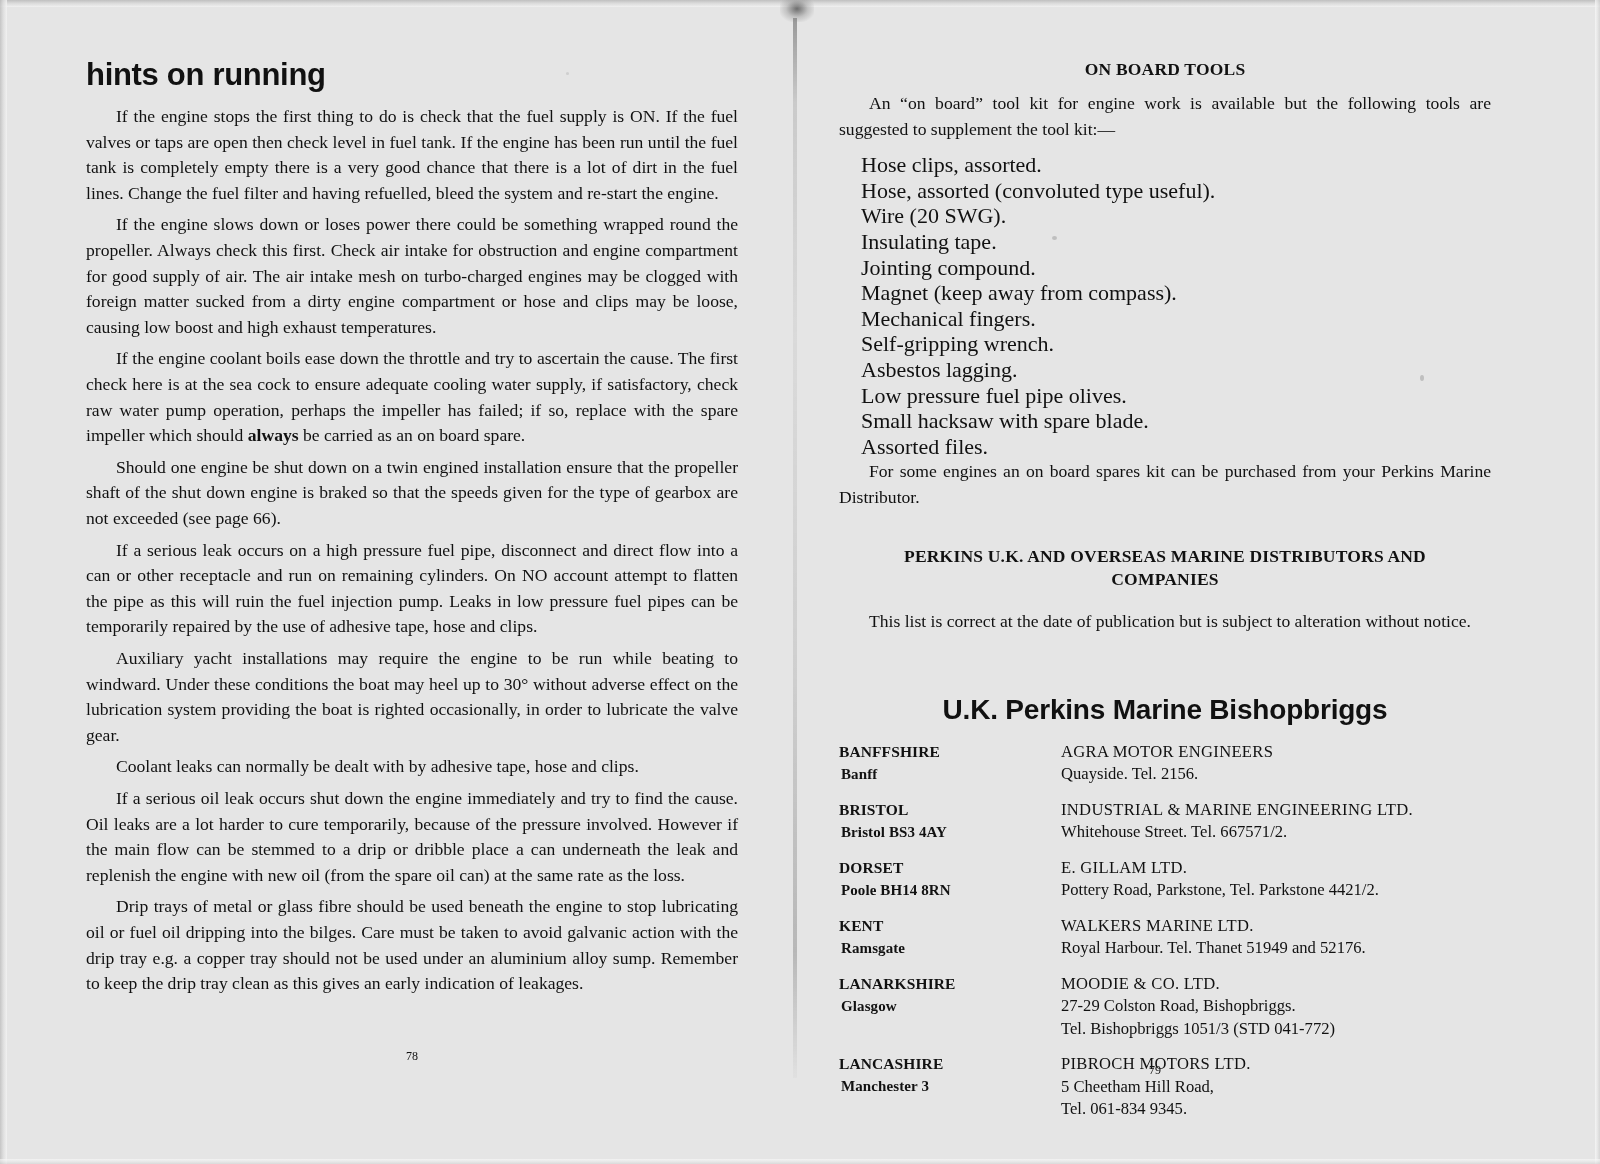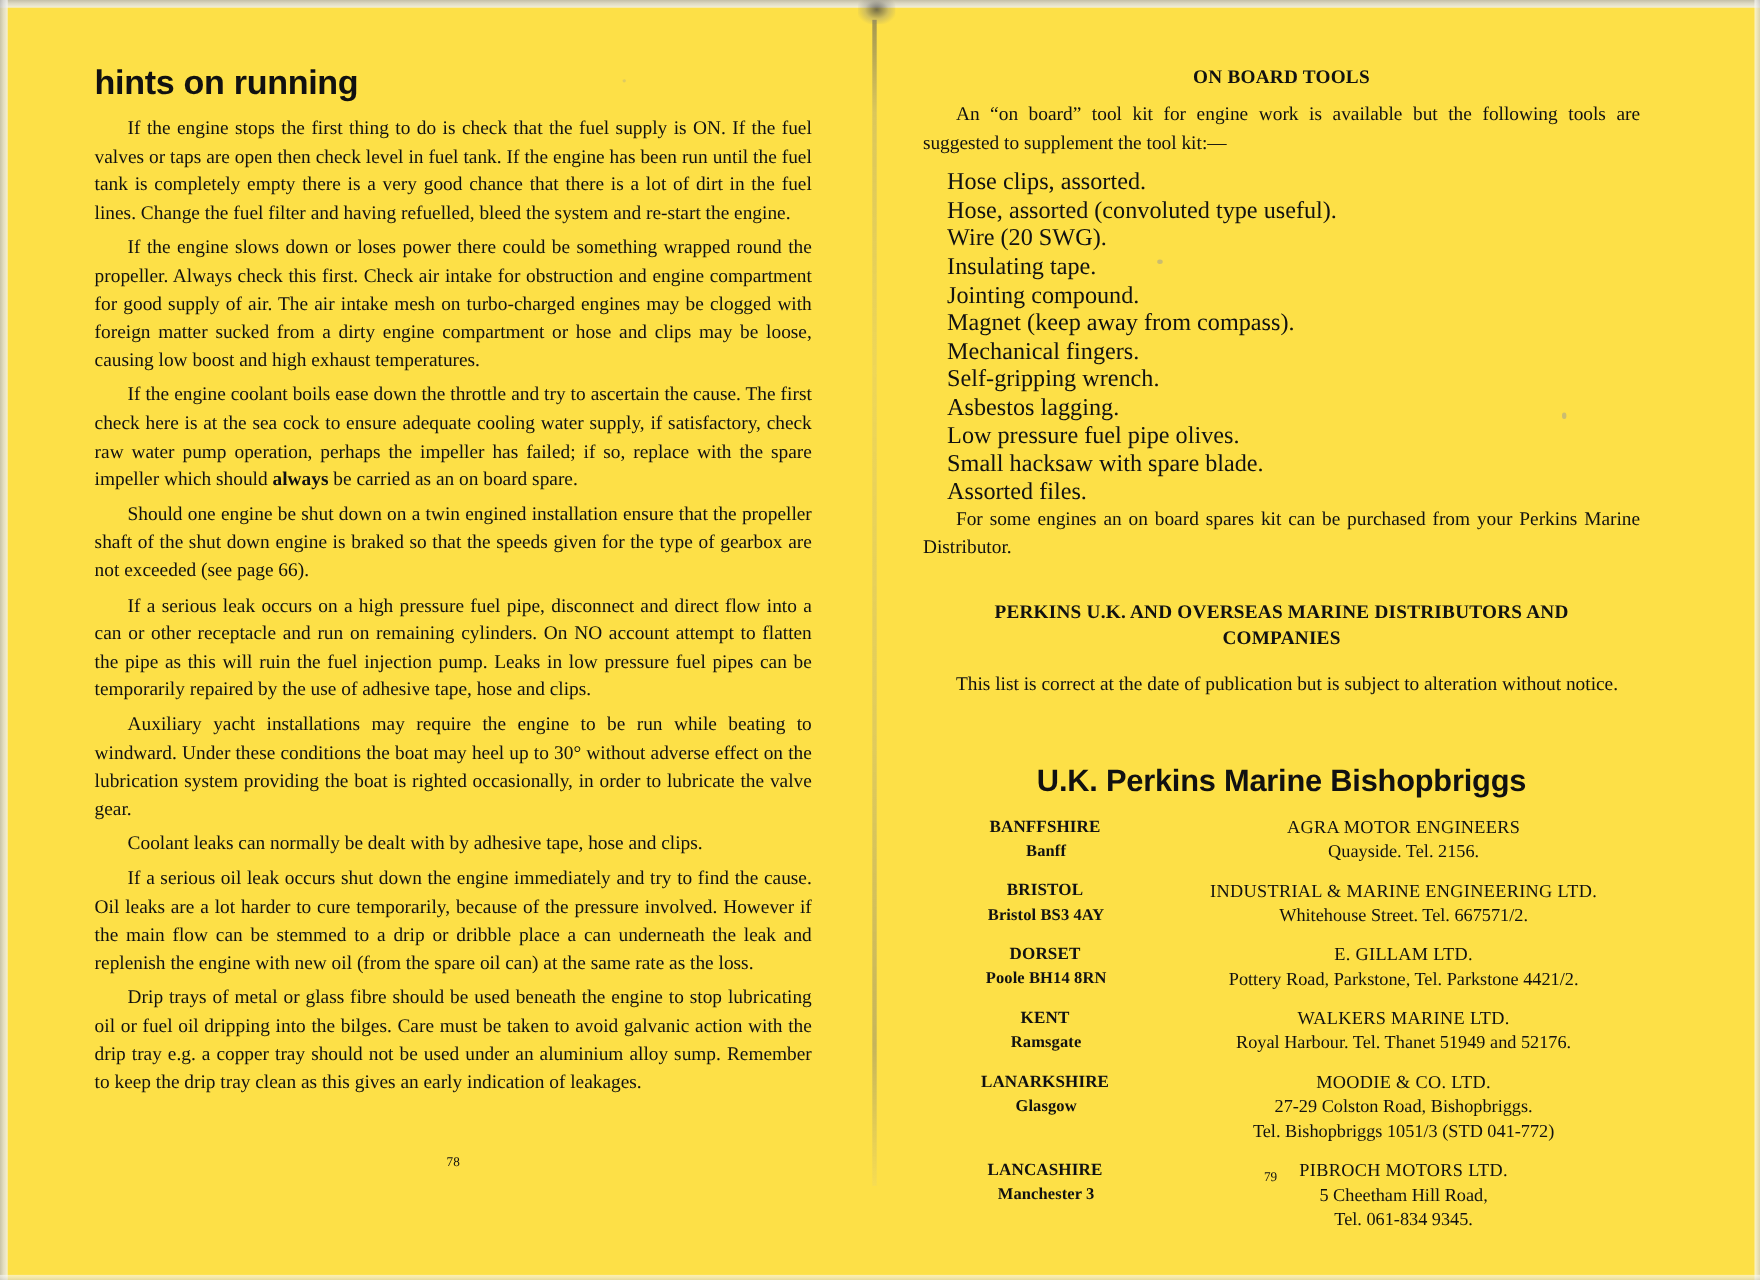--- a/index.html
+++ b/index.html
@@ -4,21 +4,21 @@
 <style>
   html, body {
     margin: 0;
     padding: 0;
     background: #ffffff;
   }
   #scan {
     position: relative;
     width: 1600px;
     height: 1164px;
-    background: #fde047;
+    background: #e5e5e5;
     overflow: hidden;
     font-family: "Liberation Serif", "DejaVu Serif", serif;
     color: #111111;
   }
 
   
   .edge-top {
     position: absolute; top: 0; left: 0;
     width: 1600px; height: 7px;
     background: linear-gradient(to bottom, #b9b9b9 0%, #d8d8d8 45%, #f2f2f2 100%);
@@ -133,21 +133,20 @@
 
   
   .dist-table {
     width: 100%;
     border-collapse: collapse;
     margin-top: 14px;
   }
   .dist-table td {
     vertical-align: top;
     padding: 0 0 13px 0;
-    text-align: center;
   }
   .dist-region {
     width: 222px;
     font-family: "Liberation Serif", "DejaVu Serif", serif;
     font-weight: bold;
     font-size: 15.5px;
     line-height: 22px;
     letter-spacing: .1px;
   }
   .dist-region .sub {

